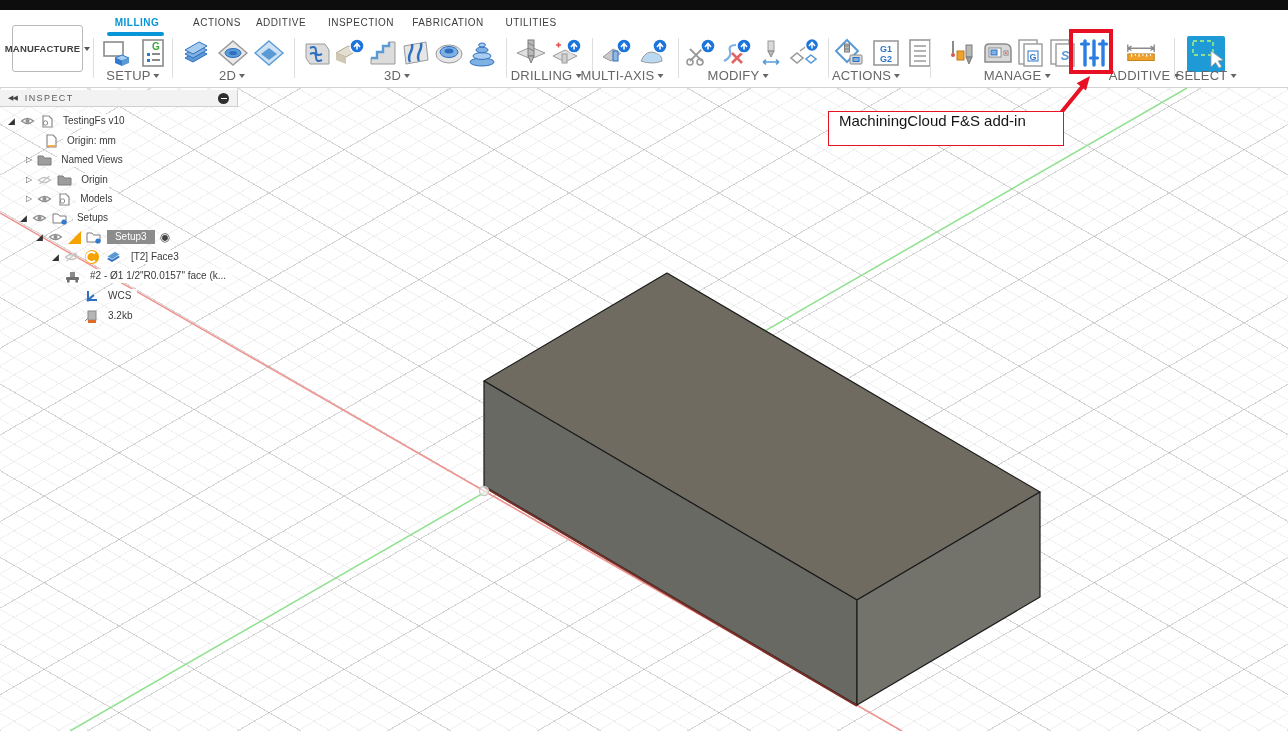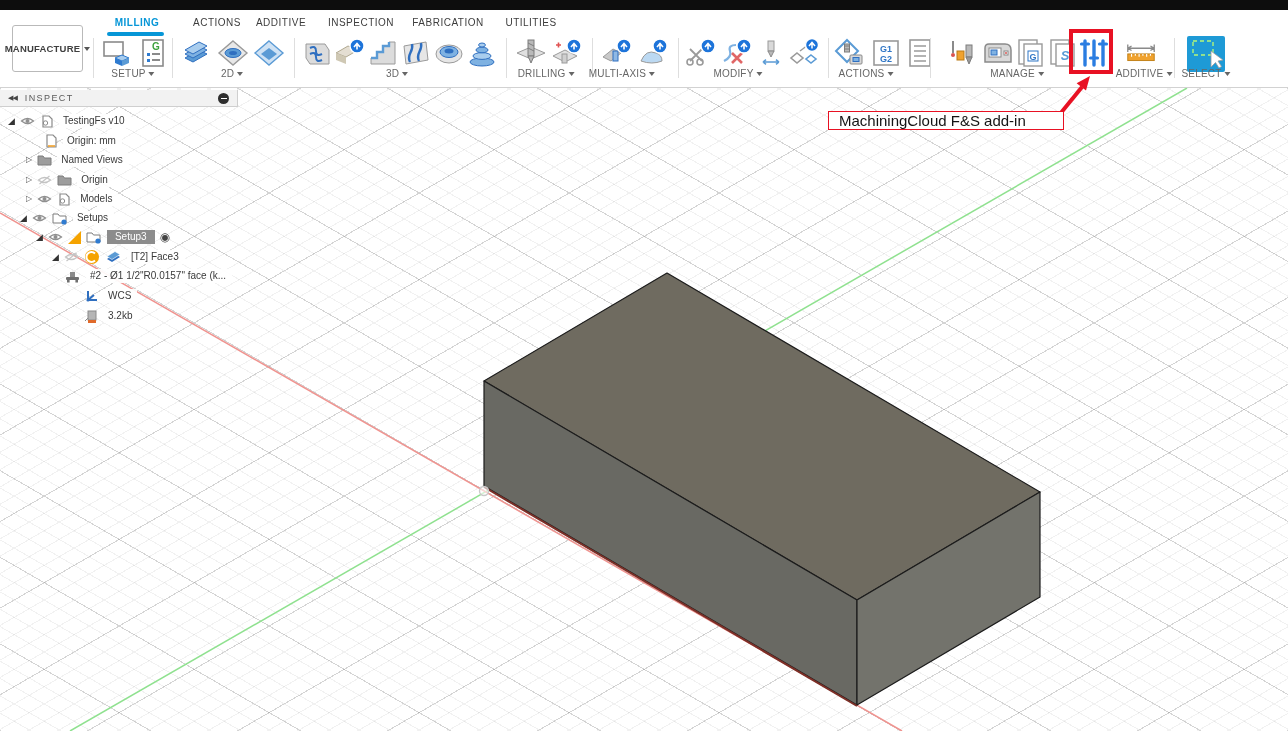--- a/index.html
+++ b/index.html
@@ -16,21 +16,21 @@
          gap:4px;font-size:9.5px;font-weight:bold;color:#3f3f3f;letter-spacing:.2px;cursor:pointer;}
   .caret{width:0;height:0;border-left:3.5px solid transparent;border-right:3.5px solid transparent;
          border-top:4px solid #555;display:inline-block;}
   .tab{position:absolute;top:7px;transform:translateX(-50%);font-size:10px;color:#3d3d3d;
        letter-spacing:.5px;white-space:nowrap;cursor:pointer;}
   .tab.active{color:#0696d7;font-weight:bold;}
   #tab-underline{position:absolute;left:107px;top:22px;width:57px;height:4px;background:#0696d7;border-radius:2px;}
   .tbtn{position:absolute;top:26px;width:34px;height:34px;display:flex;align-items:center;
         justify-content:center;cursor:pointer;}
   .tbtn.big{width:44px;height:40px;top:24px;}
-  .plabel{position:absolute;top:58px;transform:translateX(-50%);font-size:10px;color:#666;
+  .plabel{position:absolute;top:58px;transform:translateX(-50%);font-size:13px;color:#666;
           letter-spacing:.2px;display:flex;align-items:center;gap:3px;white-space:nowrap;cursor:pointer;}
   .plabel .caret{border-top-color:#666;}
   .vsep{position:absolute;top:28px;height:40px;width:1px;background:#dedede;}
   
   #viewport{position:absolute;left:0;top:88px;width:1288px;height:643px;background-color:#fff;
     background-image:
       repeating-linear-gradient(150deg, rgba(110,110,110,.22) 0 1px, transparent 1px 75px),
       repeating-linear-gradient(30deg,  rgba(110,110,110,.22) 0 1px, transparent 1px 75px),
       repeating-linear-gradient(150deg, rgba(120,120,120,.10) 0 1px, transparent 1px 15px),
       repeating-linear-gradient(30deg,  rgba(120,120,120,.10) 0 1px, transparent 1px 15px);}
@@ -44,21 +44,21 @@
   #browser-minus{width:11px;height:11px;border-radius:50%;background:#2e2e2e;position:relative;cursor:pointer;}
   #browser-minus::after{content:"";position:absolute;left:2.5px;top:5px;width:6px;height:1.5px;background:#fff;}
   .brow{position:absolute;display:flex;align-items:center;gap:5px;z-index:20;height:16px;}
   .chip{background:rgba(255,255,255,.92);padding:1px 6px 2px 4px;font-size:10px;color:#3a3a3a;white-space:nowrap;text-align:right;}
   .chip.sel{background:#8c8c8c;color:#fff;padding:1px 8px 2px 8px;}
   .tri{font-size:9px;color:#333;cursor:pointer;line-height:1;}
   .tri.col{color:#555;font-size:8px;}
   .warn-tri{width:0;height:0;border-left:13px solid transparent;border-bottom:13px solid #f5a300;cursor:default;}
   .target{font-size:12px;color:#444;line-height:1;cursor:pointer;}
   
-  #callout{position:absolute;left:828px;top:111px;width:236px;height:19px;background:#fff;
+  #callout{position:absolute;left:828px;top:111px;width:236px;height:35px;background:#fff;
       border:1.6px solid #e81123;display:flex;align-items:flex-start;padding-left:10px;
       font-size:15px;color:#141414;z-index:40;}
   #hlbox{position:absolute;left:1069px;top:29px;width:44px;height:45px;border:4px solid #e81123;z-index:40;}
   #arrow-svg{position:absolute;left:0;top:0;width:1288px;height:731px;z-index:39;pointer-events:none;}
   svg{display:block;}
 </style>
 </head>
 <body>
 
 <div id="stage">

